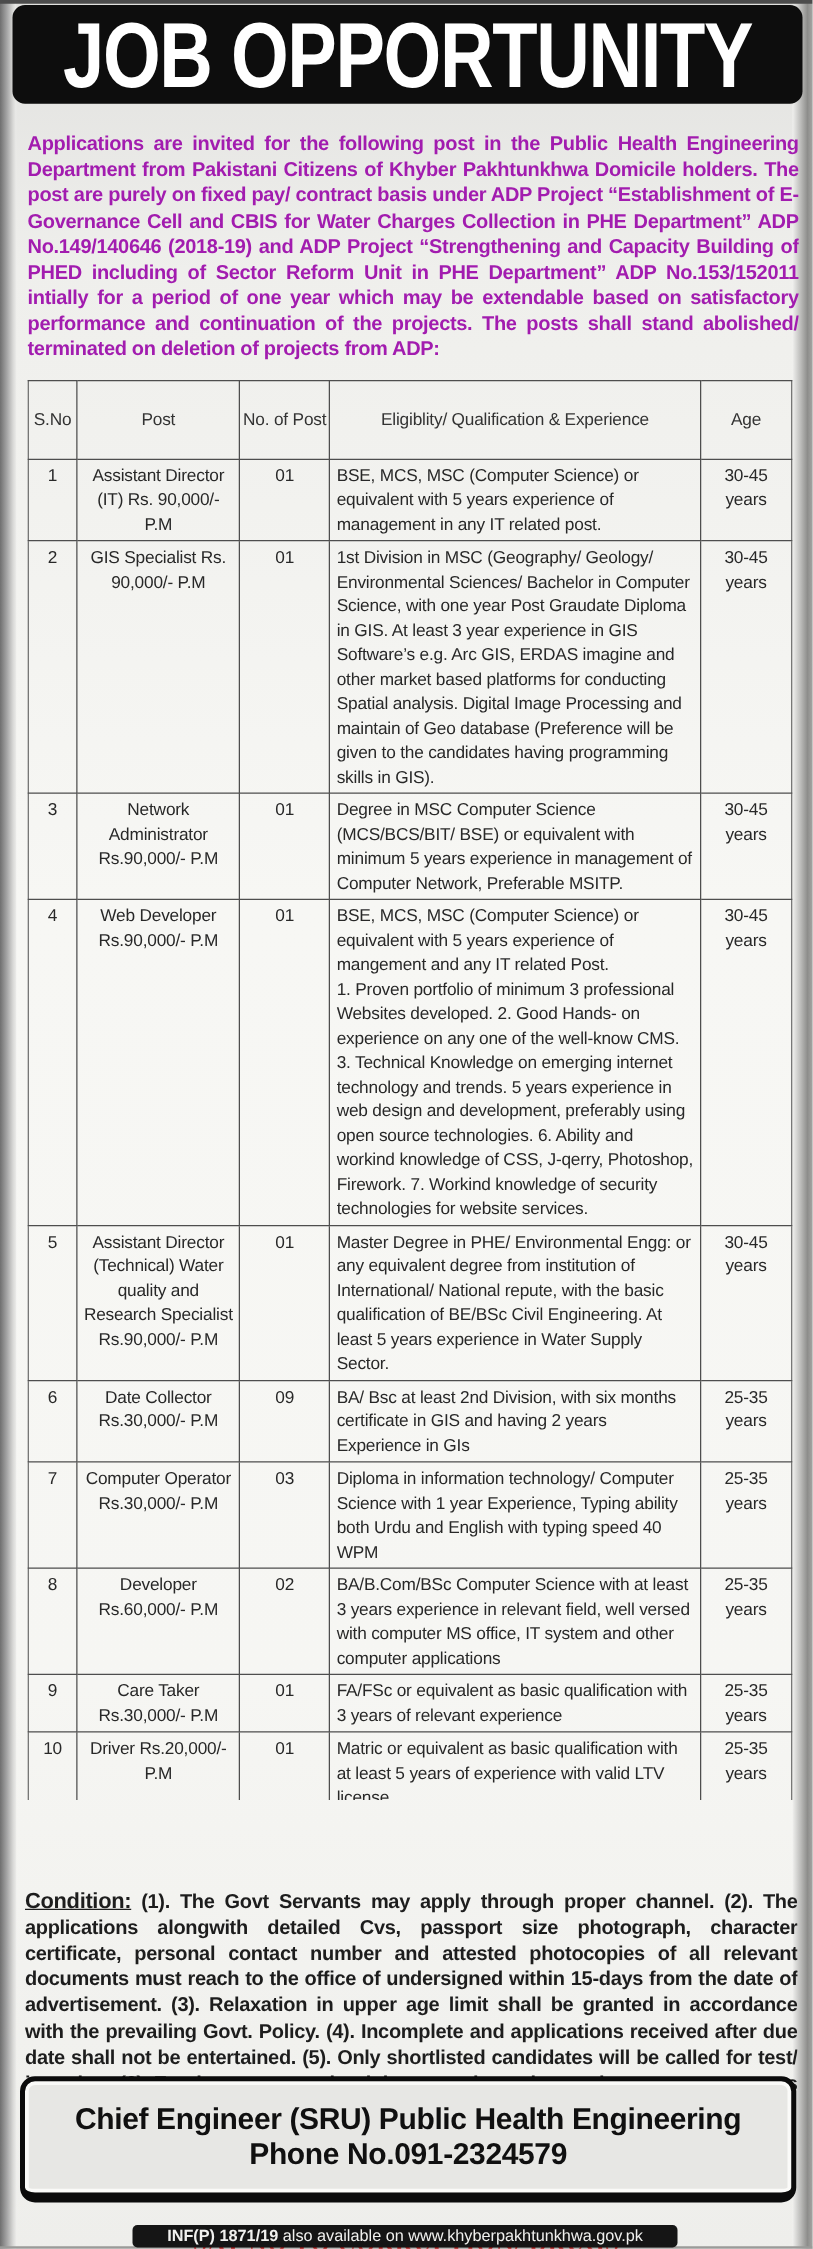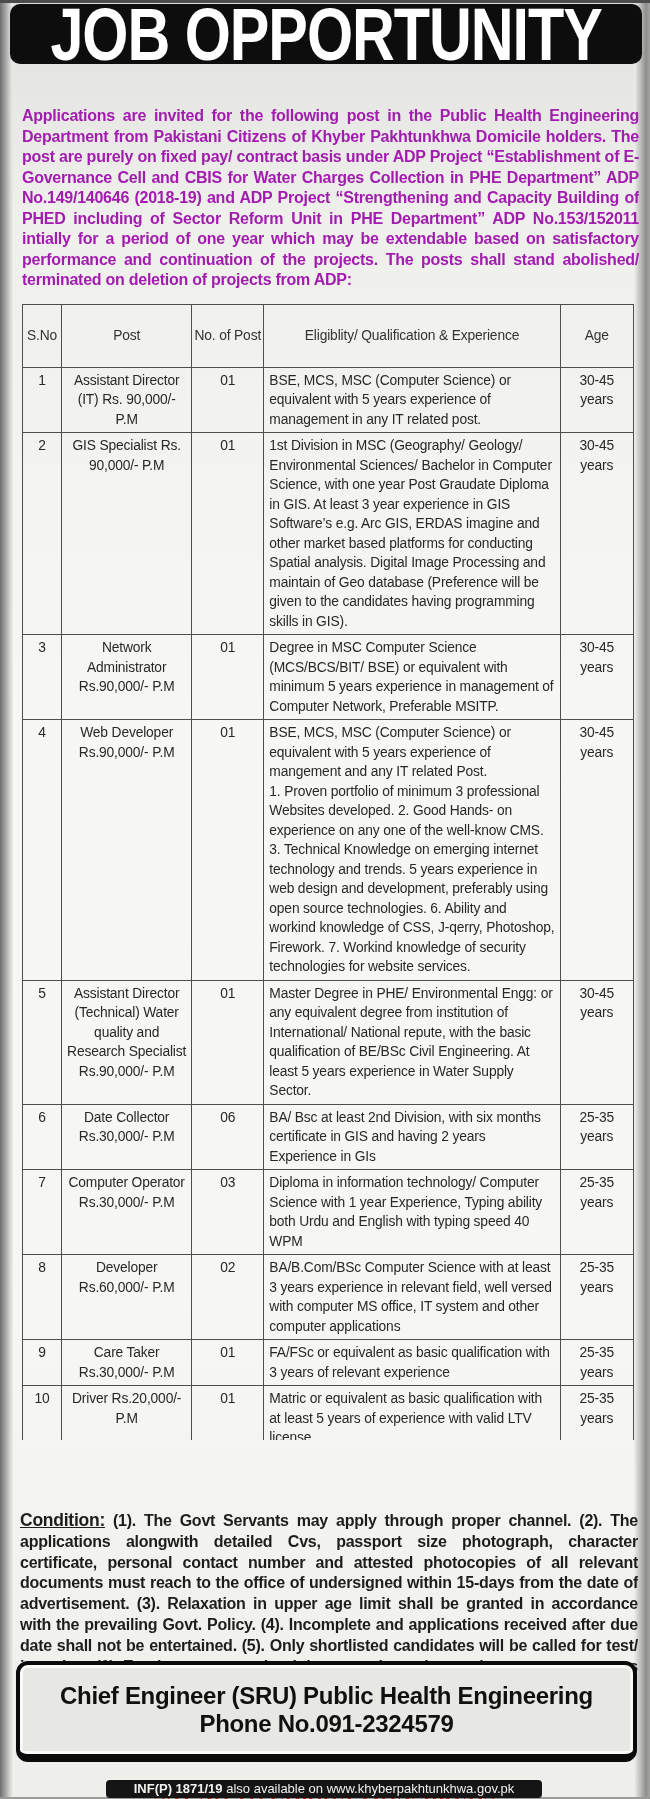--- a/index.html
+++ b/index.html
@@ -19,21 +19,21 @@
     background:linear-gradient(90deg,#6f6f6f 0%, #a8a8a8 45%, #d8d8d6 80%, #ececea 100%);
   }
   .edge-right {
     position:absolute; right:0; top:0; bottom:0; width:16px;
     background:linear-gradient(90deg,#f0f0ee 0%, #bdbdbb 40%, #8d8d8b 75%, #a5a5a3 100%);
   }
   .edge-top { position:absolute; top:0; left:0; right:0; height:3px; background:#4c4c4c; }
   .edge-bottom { position:absolute; bottom:0; left:0; right:0; height:2px; background:#9b9b99; }
 
   .title-banner {
-    position:absolute; top:4px; left:10px; right:8px; height:60px;
+    position:absolute; top:4px; left:10px; right:8px; height:79px;
     background:#0d0d0d; border-radius:10px;
     display:flex; align-items:center; justify-content:center; overflow:hidden;
   }
   .title-text {
     color:#ffffff; font-weight:bold; font-size:56px; letter-spacing:-1px;
     transform:scale(1.06,1.32); white-space:nowrap;
   }
 
   .intro {
     position:absolute; top:90px; left:22px; width:617px; height:212px;
@@ -151,21 +151,21 @@
         <tr>
     <td class="sno">5</td>
     <td class="post">Assistant Director (Technical) Water quality and Research Specialist Rs.90,000/- P.M</td>
     <td class="nop">01</td>
     <td class="elig">Master Degree in PHE/ Environmental Engg: or any equivalent degree from institution of International/ National repute, with the basic qualification of BE/BSc Civil Engineering. At least 5 years experience in Water Supply Sector.</td>
     <td class="age">30-45 years</td>
   </tr>
         <tr>
     <td class="sno">6</td>
     <td class="post">Date Collector Rs.30,000/- P.M</td>
-    <td class="nop">06</td>
+    <td class="nop">09</td>
     <td class="elig">BA/ Bsc at least 2nd Division, with six months certificate in GIS and having 2 years Experience in GIs</td>
     <td class="age">25-35 years</td>
   </tr>
         <tr>
     <td class="sno">7</td>
     <td class="post">Computer Operator Rs.30,000/- P.M</td>
     <td class="nop">03</td>
     <td class="elig">Diploma in information technology/ Computer Science with 1 year Experience, Typing ability both Urdu and English with typing speed 40 WPM</td>
     <td class="age">25-35 years</td>
   </tr>

